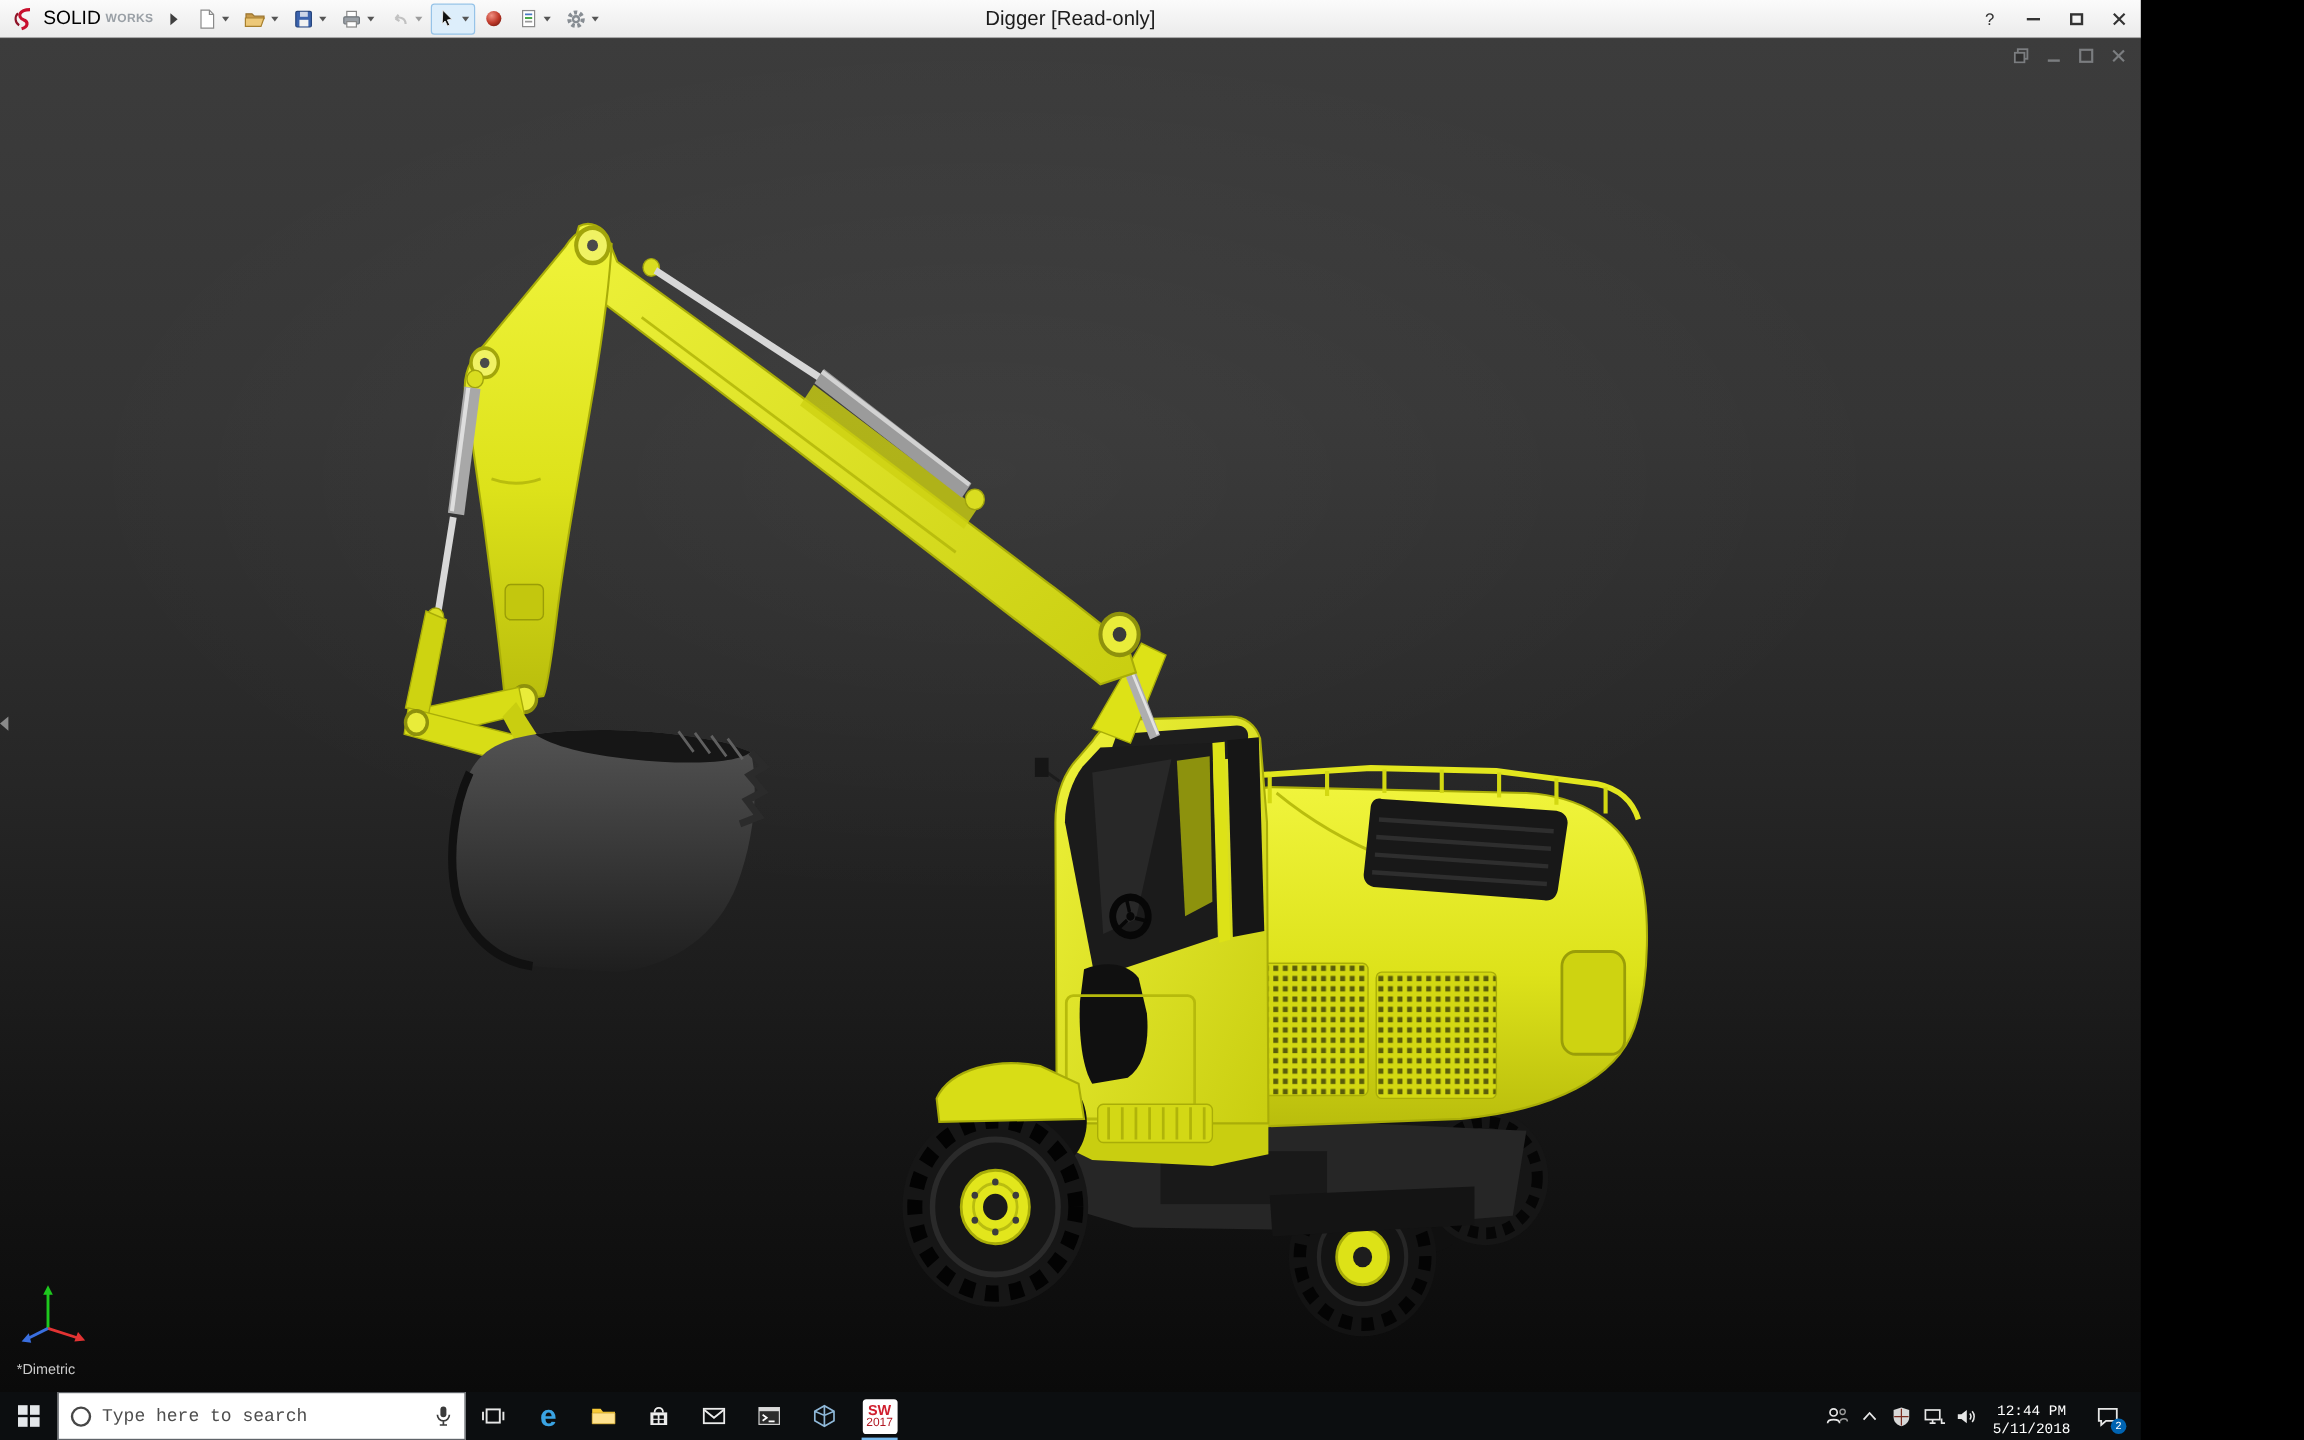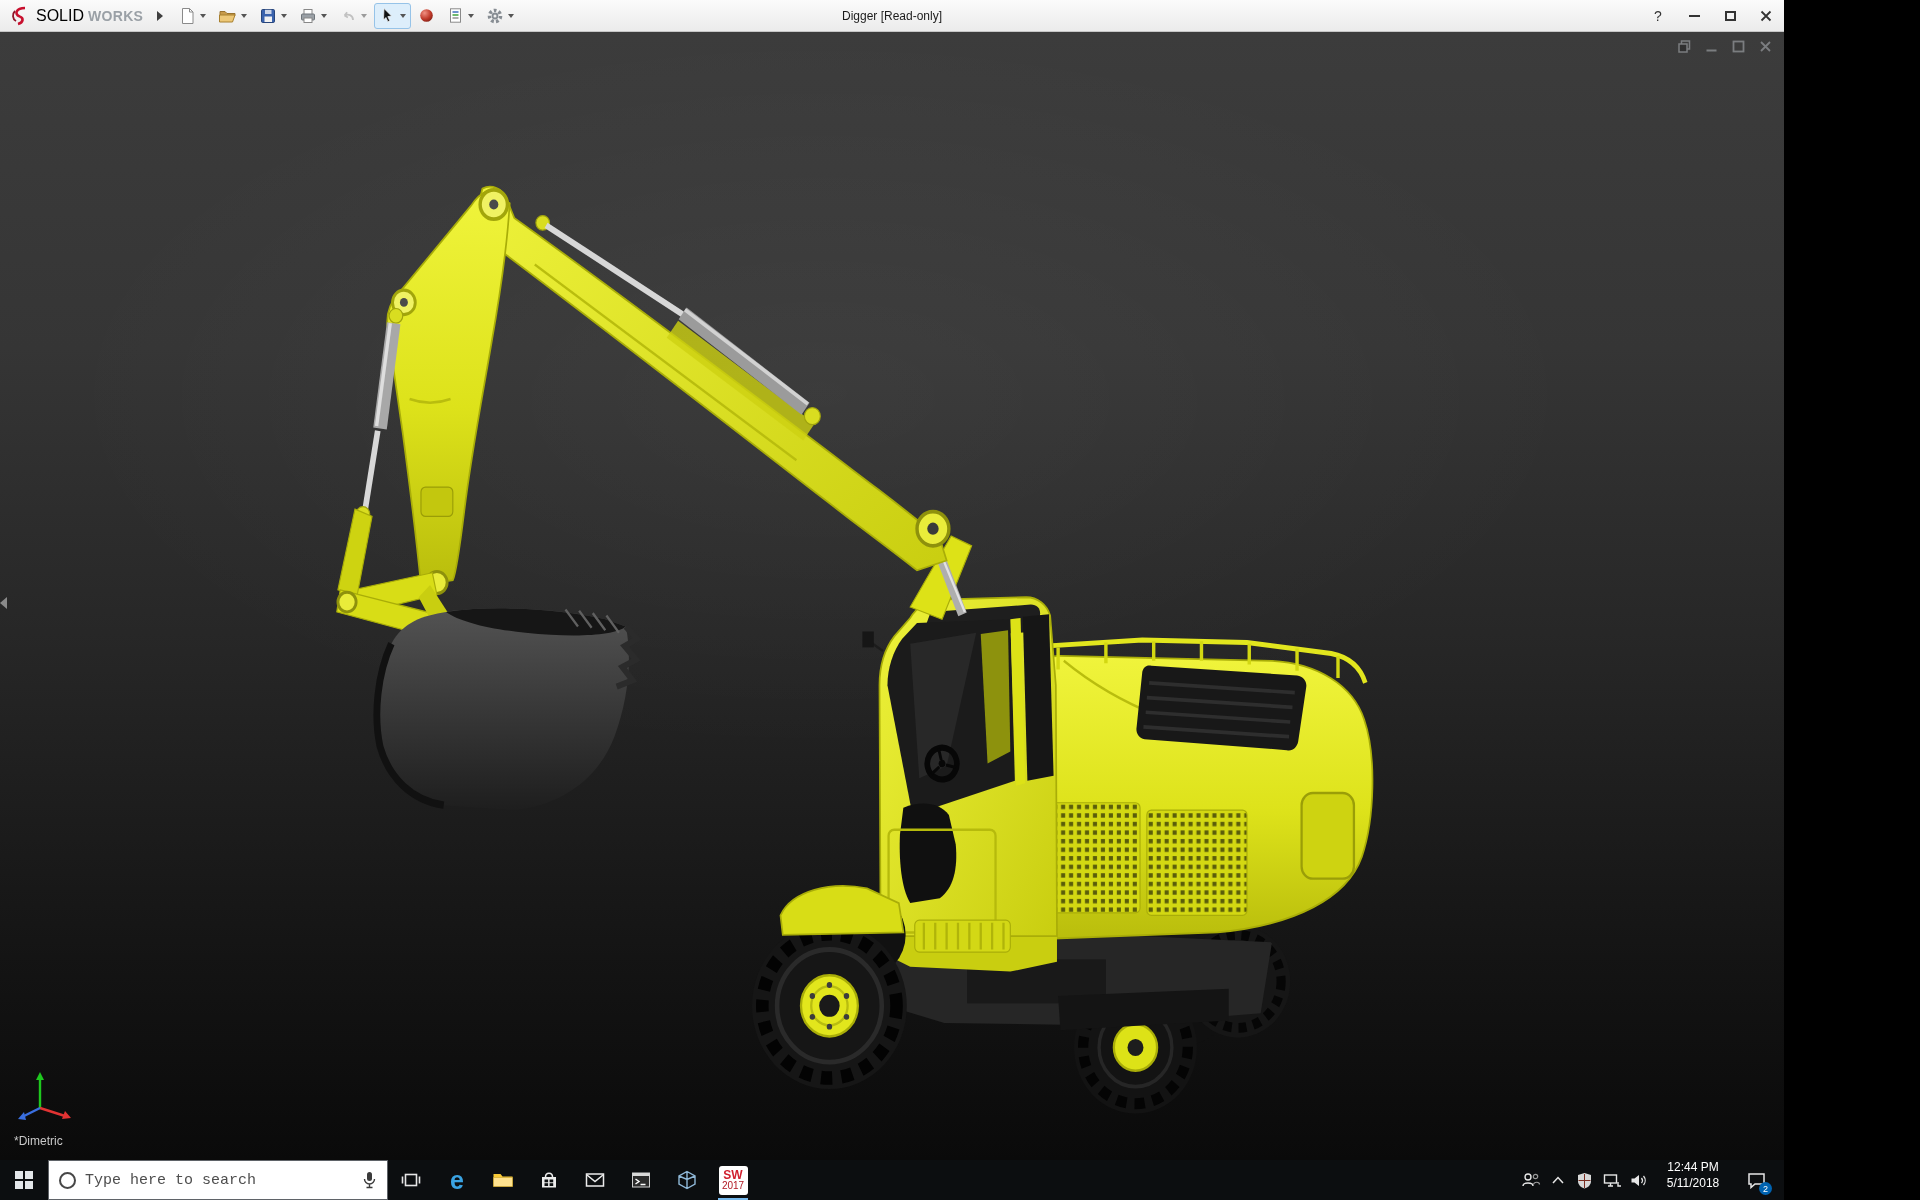--- a/index.html
+++ b/index.html
@@ -5,31 +5,31 @@
   * { margin:0; padding:0; box-sizing:border-box; }
   html,body { width:1920px; height:1200px; overflow:hidden; background:#000;
               font-family:"Liberation Sans", sans-serif; }
   .screen { width:1784px; height:1200px; display:flex; flex-direction:column; }
 
   
   .titlebar { height:32px; background:linear-gradient(#fbfbfb,#ebebeb);
               border-bottom:1px solid #c6c6c6; display:flex; align-items:center;
               position:relative; flex:0 0 32px; }
   .brand { display:flex; align-items:center; gap:4px; padding:0 8px 0 10px; }
-  .brand-works { font-size:14px; font-weight:bold; color:#9aa0a6; letter-spacing:.3px; }
+  .brand-works { font-size:10px; font-weight:bold; color:#9aa0a6; letter-spacing:.3px; }
   .flyout-arrow { width:0; height:0; border-top:5px solid transparent; border-bottom:5px solid transparent;
                   border-left:6px solid #3f3f3f; margin:0 10px 0 6px; cursor:pointer; }
   .toolbar { display:flex; align-items:center; gap:2px; }
   .tbtn { display:flex; align-items:center; height:26px; padding:0 4px; border-radius:3px;
           border:1px solid transparent; }
   .tbtn.active { border:1px solid #96c3e8; background:#ddeefb; }
   .tbtn.disabled { opacity:.55; }
   .caret { width:0; height:0; border-left:3.5px solid transparent; border-right:3.5px solid transparent;
            border-top:4px solid #555; margin-left:4px; }
-  .tb-title { position:absolute; left:50%; transform:translateX(-50%); font-size:12px; color:#1c1c1c; }
+  .tb-title { position:absolute; left:50%; transform:translateX(-50%); font-size:17px; color:#1c1c1c; }
   .tb-right { margin-left:auto; display:flex; align-items:center; height:100%; }
   .win-btn { width:36px; height:100%; display:flex; align-items:center; justify-content:center;
              color:#333; font-size:14px; cursor:pointer; }
   .glyph-min { width:11px; height:2px; background:#333; display:block; }
   .glyph-max { width:11px; height:10px; border:2px solid #333; display:block; }
 
   
   .viewport { flex:1 1 auto; position:relative; overflow:hidden;
     background:linear-gradient(180deg,#3c3c3c 0%,#353535 28%,#262626 55%,#141414 82%,#0a0a0a 100%); }
   .viewport::before { content:""; position:absolute; inset:0; pointer-events:none;
@@ -56,21 +56,21 @@
   .searchbox input::placeholder { color:#4e4e4e; opacity:1; }
   .ticon { width:46px; display:flex; align-items:center; justify-content:center;
            position:relative; cursor:pointer; }
   .ticon.running::after { content:""; position:absolute; left:8px; right:8px; bottom:0;
                           height:2px; background:#76b9ed; }
   .edge-e { font-size:25px; font-weight:bold; color:#3aa3e3; line-height:1; }
   .sw-badge { width:29px; height:29px; background:#fff; border-radius:3px; display:flex;
               flex-direction:column; align-items:center; justify-content:center; line-height:1; }
   .sw-badge .sw-l { color:#d01f2e; font-weight:bold; font-size:12px; }
   .sw-badge .sw-y { color:#b01722; font-weight:normal; font-size:10px; }
-  .tray { margin-left:auto; display:flex; align-items:flex-start; }
+  .tray { margin-left:auto; display:flex; align-items:flex-end;font-family:Liberation Mono, monospace; }
   .tray-icon { width:27px; height:40px; display:flex; align-items:center; justify-content:center; cursor:pointer; }
   .clock { width:82px; text-align:center; color:#fff; font-size:12px; line-height:1.3;
            display:flex; flex-direction:column; justify-content:center; cursor:pointer; }
   .action-center { width:44px; height:40px; display:flex; align-items:center; justify-content:center;
                    position:relative; cursor:pointer; }
   .ac-badge { position:absolute; right:6px; bottom:5px; min-width:13px; height:13px; border-radius:7px;
               background:#0063b1; color:#fff; font-size:9px; display:flex; align-items:center;
               justify-content:center; padding:0 3px; }
   .desk-sliver { width:6px; border-left:1px solid #3a3e42; cursor:pointer; }
 </style>

